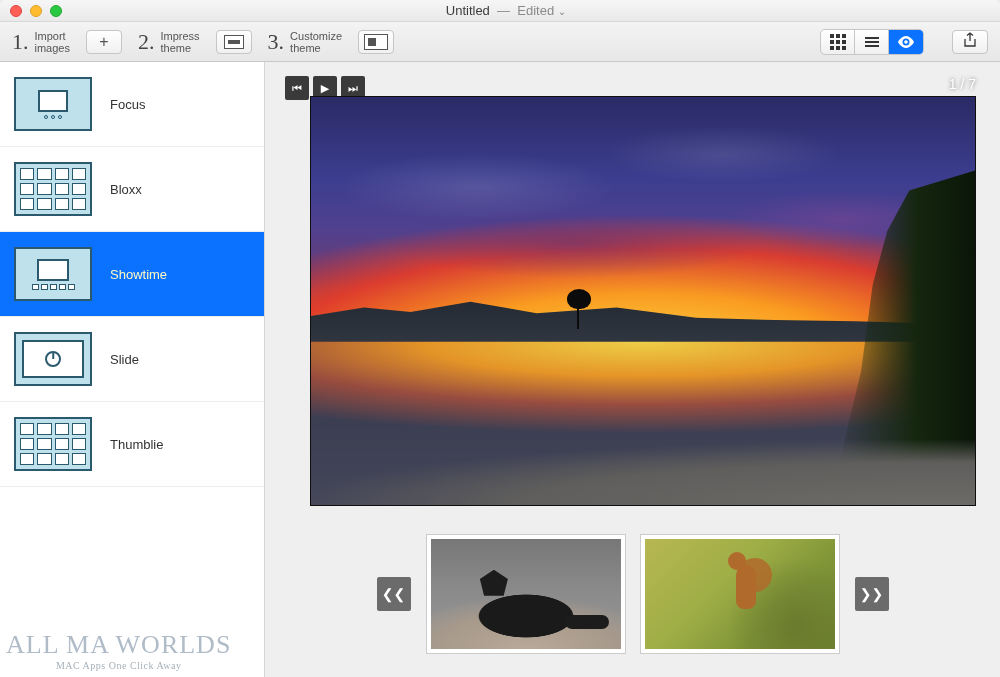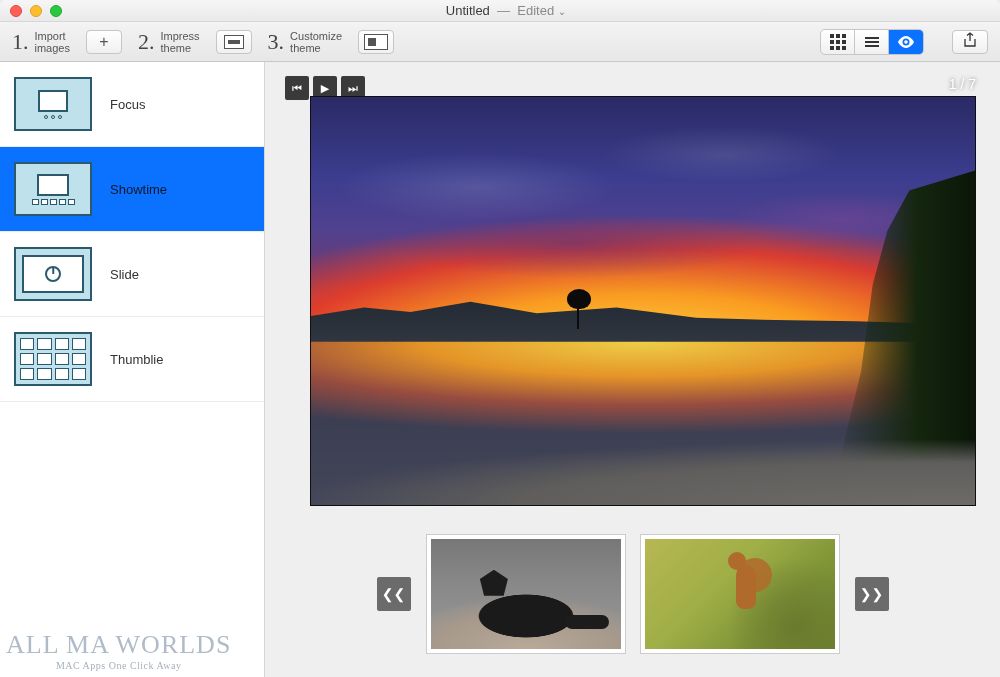--- a/index.html
+++ b/index.html
@@ -117,21 +117,21 @@
     padding-left: 14px;
     padding-right: 10px;
     background: #fff;
     cursor: pointer;
   }
   .theme-item .thumb {
     width: 78px; height: 54px; position: relative;
   }
   .theme-item .label { font-size: 13px; color: #333; }
   .theme-item.selected { background: #0a72ff; }
-  .theme-item.selected .label { color: #0f172a; }
+  .theme-item.selected .label { color: #fef9c3; }
 
   
   .th-focus { background:#bee1eb; border:2px solid #2b5a6f; display:flex; align-items:center; justify-content:center; flex-direction:column; gap:3px;}
   .th-focus .pic{ width:30px; height:22px; background:#fff; border:2px solid #2b5a6f;}
   .th-focus .dots{ display:flex; gap:3px;}
   .th-focus .dots span{ width:4px;height:4px; border:1px solid #2b5a6f; border-radius:50%;}
   .th-bloxx { background:#bee1eb; border:2px solid #2b5a6f; padding:4px; display:grid; grid-template-columns:repeat(4,1fr); grid-template-rows:repeat(3,1fr); gap:3px;}
   .th-bloxx div{ background:#fff; border:1.5px solid #2b5a6f;}
   .th-photoswipe { background:#bee1eb; border:2px solid #2b5a6f; padding:4px; display:grid; grid-template-columns:repeat(4,1fr); grid-template-rows:repeat(2,1fr); gap:3px;}
   .th-photoswipe div{ background:#fff; border:1.5px solid #2b5a6f;}
@@ -373,20 +373,37 @@
       <div class="thumb th-focus">
         <div class="pic"></div>
           <div class="dots">
             <span></span>
             <span></span>
             <span></span>
           </div>
       </div>
       <span class="label">Focus</span>
     </div>
+    <div class="theme-item">
+      <div class="thumb th-bloxx">
+        <div></div>
+          <div></div>
+          <div></div>
+          <div></div>
+          <div></div>
+          <div></div>
+          <div></div>
+          <div></div>
+          <div></div>
+          <div></div>
+          <div></div>
+          <div></div>
+      </div>
+      <span class="label">Bloxx</span>
+    </div>
     <div class="theme-item selected">
       <div class="thumb th-showtime">
         <div class="pic"></div>
           <div class="row">
             <span></span>
             <span></span>
             <span></span>
             <span></span>
             <span></span>
           </div>

